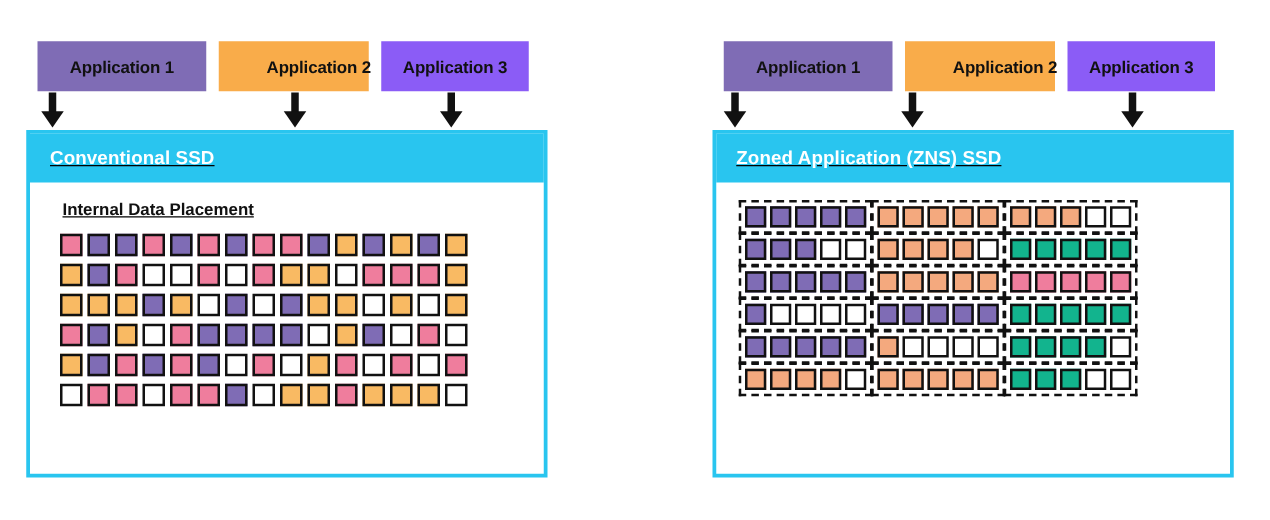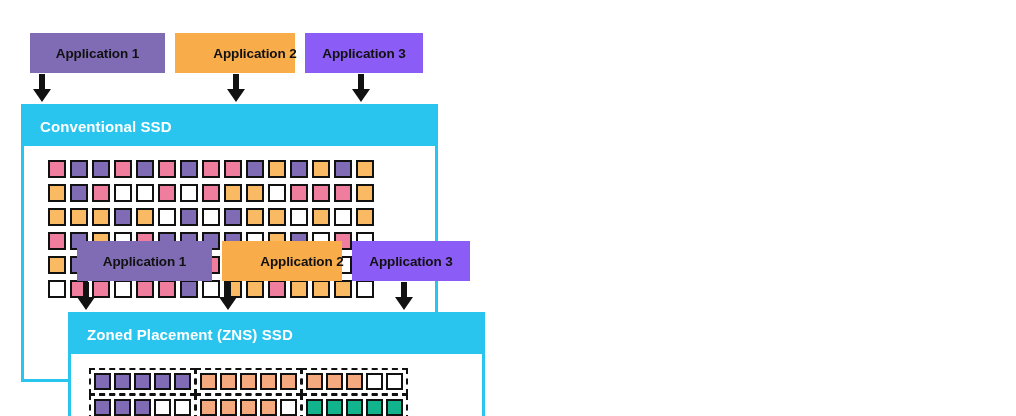--- a/index.html
+++ b/index.html
@@ -12,21 +12,20 @@
     background: #ffffff;
     font-family: "Liberation Sans", sans-serif;
     overflow: hidden;
     position: relative;
   }
   .stage {
     position: relative;
     width: 1004px;
     height: 416px;
     display: flex;
-    flex-direction: column;
   }
   .panel {
     position: relative;
     width: 508px;
     height: 416px;
   }
 
   
   .app-row {
     position: absolute;
@@ -78,20 +77,21 @@
     border-right: 9px solid transparent;
     border-top: 13px solid #111111;
   }
 
   
   .ssd-card {
     position: absolute;
     box-sizing: border-box;
     border: 3px solid #29c5ef;
     background: #ffffff;
+    text-decoration: underline;
   }
   .ssd-title-bar {
     background: #29c5ef;
     height: 39px;
     display: flex;
     align-items: center;
     padding-left: 16px;
     box-sizing: border-box;
   }
   .ssd-title {
@@ -206,20 +206,21 @@
     <div class="arrow" style="left:361px; top:74px;">
       <div class="shaft"></div>
       <div class="head"></div>
     </div>
 
     <div class="ssd-card" style="left:21px; top:104px; width:417px; height:278px;">
       <div class="ssd-title-bar">
         <span class="ssd-title">Conventional SSD</span>
       </div>
       <div class="ssd-body">
+        <div class="ssd-subtitle">Internal Data Placement</div>
         <div class="grid-plain" id="left-grid">
             <div class="grid-row">
               <div class="cell pink"></div>
               <div class="cell purple"></div>
               <div class="cell purple"></div>
               <div class="cell pink"></div>
               <div class="cell purple"></div>
               <div class="cell pink"></div>
               <div class="cell purple"></div>
               <div class="cell pink"></div>
@@ -345,21 +346,21 @@
       <div class="shaft"></div>
       <div class="head"></div>
     </div>
     <div class="arrow" style="left:404px; top:74px;">
       <div class="shaft"></div>
       <div class="head"></div>
     </div>
 
     <div class="ssd-card" style="left:68px; top:104px; width:417px; height:278px;">
       <div class="ssd-title-bar">
-        <span class="ssd-title">Zoned Placement (ZNS) SSD</span>
+        <span class="ssd-title">Zoned Application (ZNS) SSD</span>
       </div>
       <div class="ssd-body">
         <div class="zones-wrap" id="right-grid">
             <div class="zrow">
               <div class="zone">
                 <div class="zcell purple"></div>
                 <div class="zcell purple"></div>
                 <div class="zcell purple"></div>
                 <div class="zcell purple"></div>
                 <div class="zcell purple"></div>

